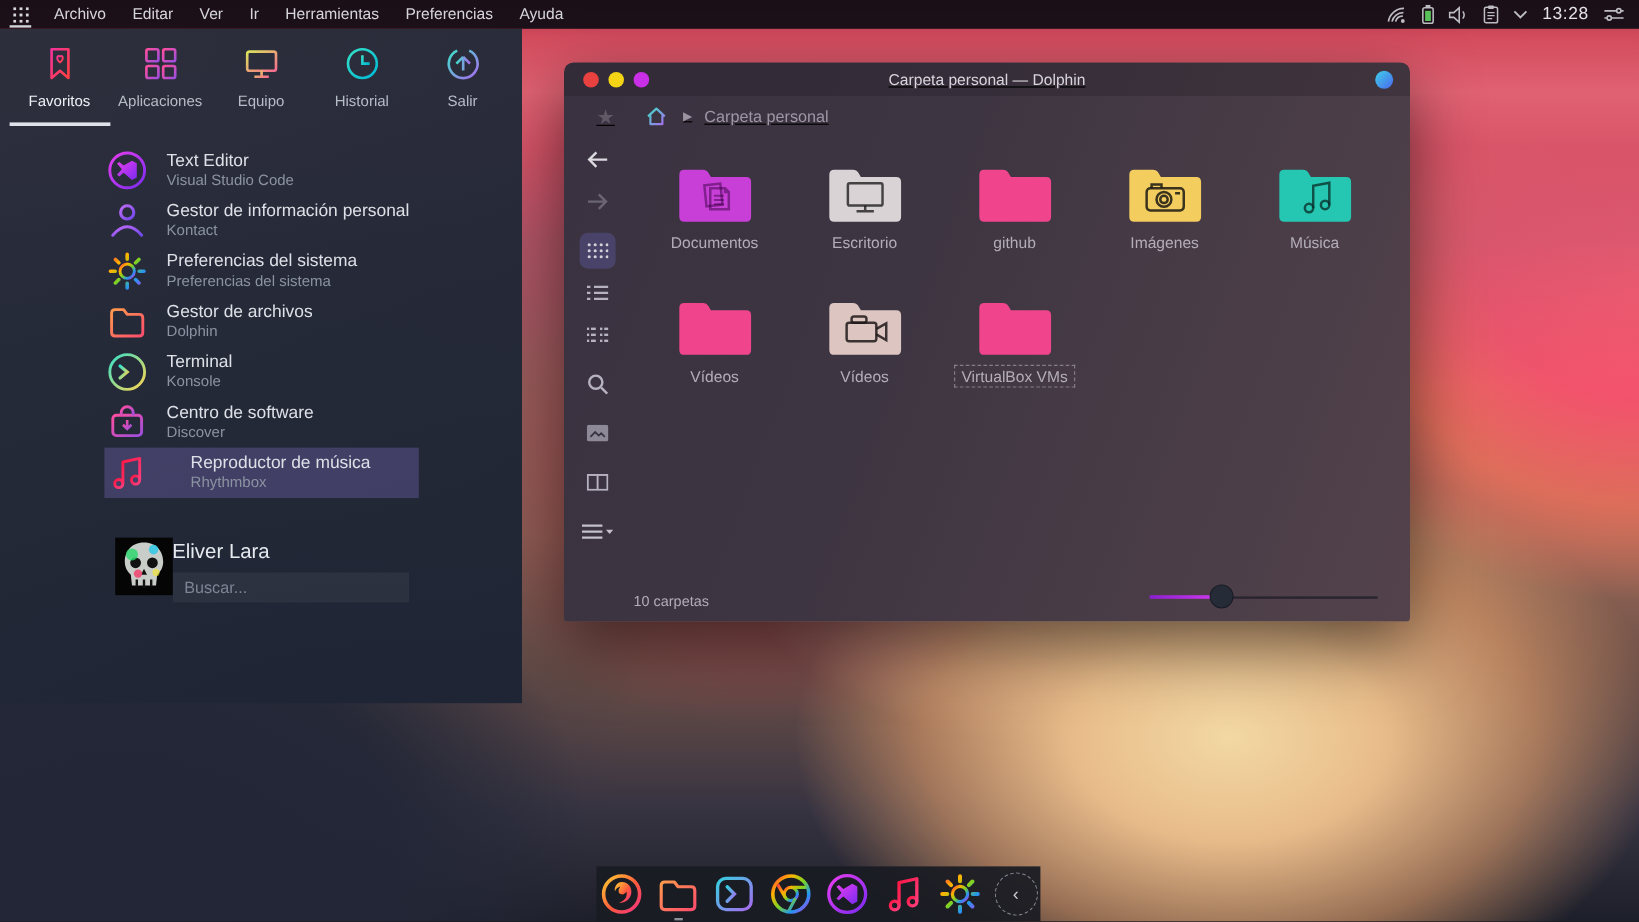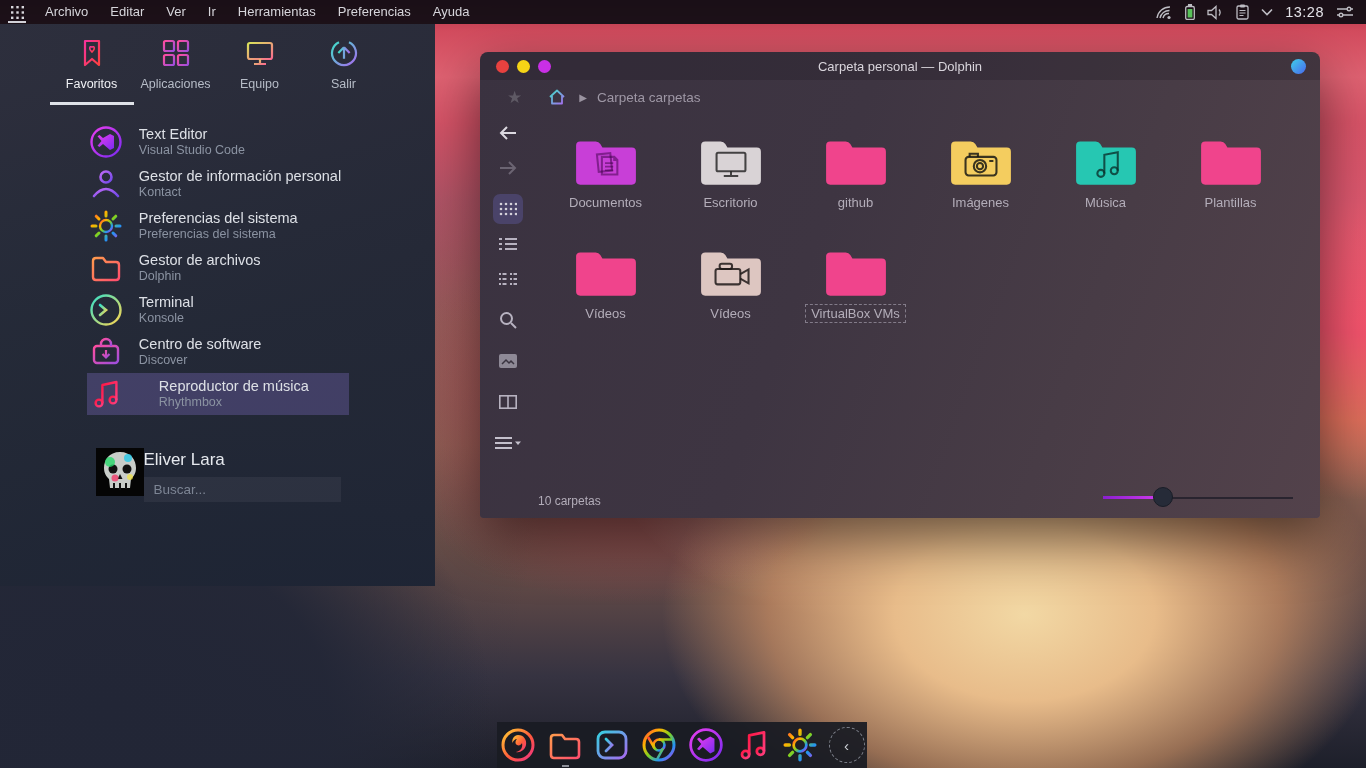--- a/index.html
+++ b/index.html
@@ -49,23 +49,23 @@
   .launcher-divider { margin:18px 10px 0 11px; border-top:1px solid rgba(255,255,255,.13); }
   .user { display:flex; padding:14px 25px 0 26px; align-items:flex-start; }
   .avatar { width:48px; height:48px; background:#050505; flex:0 0 auto; display:flex; align-items:center; justify-content:center; }
   .user-col { flex:1; }
   .user-name { font-size:17px; color:#e6e9ee; margin:2px 0 7px; }
   .search-input { width:100%; height:25px; background:rgba(255,255,255,.055); border:none; outline:none;
     color:#cfd3da; font-size:13.5px; padding:0 10px; font-family:"Liberation Sans",sans-serif; }
   .search-input::placeholder { color:#7d8594; }
 
   
-  .window { position:absolute; left:480px; top:52px; width:840px; height:466px; z-index:30;
+  .window { position:absolute; left:470px; top:52px; width:705px; height:466px; z-index:30;
     border-radius:8px 8px 3px 3px; overflow:hidden; box-shadow:0 20px 55px rgba(0,0,0,.55);
-    background:linear-gradient(110deg, #3a3240 0%, #3e3542 40%, #483c46 70%, #53424b 100%); }
+    background:linear-gradient(110deg, #3a3240 0%, #3e3542 40%, #483c46 70%, #53424b 100%);text-decoration:underline; }
   .titlebar { height:28px; position:relative; display:flex; align-items:center; justify-content:center;
     background:rgba(25,18,28,.22); }
   .traffic { position:absolute; left:16px; top:7.5px; display:flex; gap:8px; }
   .tl { width:13px; height:13px; border-radius:50%; cursor:pointer; }
   .tl.close { background:#e8413f; } .tl.min { background:#f5d416; } .tl.max { background:#c92fe6; }
   .win-title { font-size:13px; color:#d9d5dc; }
   .menu-circle { position:absolute; right:14px; top:7px; width:15px; height:15px; border-radius:50%;
     background:linear-gradient(135deg,#3fd0e8,#4a68ee); cursor:pointer; }
   .breadcrumb-row { height:34px; display:flex; align-items:center; padding-left:27px; }
   .bc-star { font-size:17px; color:#5e5964; margin-right:25px; cursor:pointer; }
@@ -250,20 +250,27 @@
       <svg width="30" height="30" viewBox="0 0 30 30">
         <g fill="none" stroke="url(#g-yellowpink)" stroke-width="2.2">
             <rect x="3" y="5" width="24" height="16" rx="2"></rect>
             <path d="M15 21 v4 M9 26 h12"></path>
           </g>
       </svg>
       <span class="tab-label">Equipo</span>
     </div>
     <div class="tab">
       <svg width="30" height="30" viewBox="0 0 30 30">
+        <circle cx="15" cy="15" r="12" fill="none" stroke="url(#g-teal)" stroke-width="2.2"></circle>
+          <path d="M15 8 v7 h6" fill="none" stroke="url(#g-teal)" stroke-width="2.2"></path>
+      </svg>
+      <span class="tab-label">Historial</span>
+    </div>
+    <div class="tab">
+      <svg width="30" height="30" viewBox="0 0 30 30">
         <path d="M20 4.2 A12 12 0 1 1 10 4.2" fill="none" stroke="url(#g-tealpurple)" stroke-width="2.2"></path>
         <path d="M11 11 L19 11 M19 11 L19 19 M19 11 L11 19" fill="none" stroke="url(#g-tealpurple)" stroke-width="2.2" transform="rotate(-45 15 15)"></path>
       </svg>
       <span class="tab-label">Salir</span>
     </div>
   </div>
 
   <div class="apps">
     <div class="app-row">
       <svg width="34" height="34" viewBox="0 0 34 34">
@@ -378,21 +385,21 @@
 
   <div class="breadcrumb-row">
     <span class="bc-star">★</span>
     <span class="bc-home">
       <svg width="20" height="20" viewBox="0 0 20 20">
         <path d="M3 10 L10 3.5 L17 10 M5 9 v7.5 h10 V9" fill="none" stroke="url(#g-tealpurple)" stroke-width="1.8" stroke-linejoin="round"></path>
         <path d="M13.5 4 v3" stroke="url(#g-tealpurple)" stroke-width="1.8"></path>
       </svg>
     </span>
     <span class="bc-chevron">▶</span>
-    <span class="bc-path">Carpeta carpetas</span>
+    <span class="bc-path">Carpeta personal</span>
   </div>
 
   <div class="vtoolbar">
     <div class="vt-btn">
       <svg width="20" height="16" viewBox="0 0 20 16">
           <path d="M18 8 H3 M9 2 L3 8 l6 6" fill="none" stroke="#dcd9e0" stroke-width="2"></path>
         </svg>
     </div>
     <div class="vt-btn">
       <svg width="20" height="16" viewBox="0 0 20 16">

